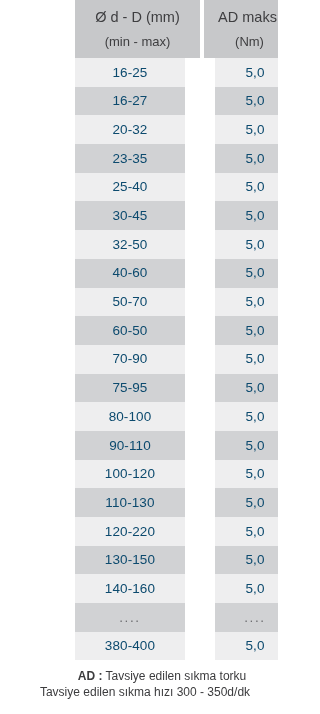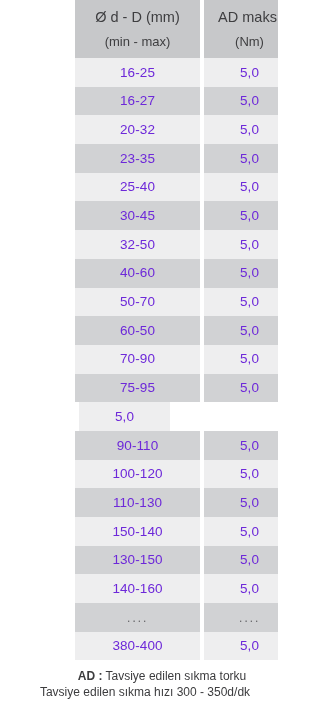--- a/index.html
+++ b/index.html
@@ -37,29 +37,29 @@
     height: 28.7px;
     box-sizing: border-box;
   }
 
   .cell {
     box-sizing: border-box;
     display: flex;
     align-items: center;
     justify-content: center;
     text-align: center;
-    color: #6d28d9;
+    color: #0c4a6e;
     font-size: 13.5px;
     letter-spacing: 0.1px;
     line-height: 1;
   }
 
   .cell.col-a { width: 125px; }
   .gapcol    { width: 4px; background: #ffffff; flex: 0 0 4px; }
-  .cell.col-b { width: 91px; }
+  .cell.col-b { width: 91px; margin-left: 26px; }
 
   
   #table-header {
     display: flex;
     width: 100%;
     height: 58px;
   }
   .hcell {
     box-sizing: border-box;
     background: #c7c8ca;
@@ -190,40 +190,41 @@
           <div class="cell col-a">70-90</div>
           <div class="gapcol"></div>
           <div class="cell col-b">5,0</div>
         </div>
         <div class="trow stripe-dark">
           <div class="cell col-a">75-95</div>
           <div class="gapcol"></div>
           <div class="cell col-b">5,0</div>
         </div>
         <div class="trow stripe-light">
+          <div class="cell col-a">80-100</div>
           <div class="gapcol"></div>
           <div class="cell col-b">5,0</div>
         </div>
         <div class="trow stripe-dark">
           <div class="cell col-a">90-110</div>
           <div class="gapcol"></div>
           <div class="cell col-b">5,0</div>
         </div>
         <div class="trow stripe-light">
           <div class="cell col-a">100-120</div>
           <div class="gapcol"></div>
           <div class="cell col-b">5,0</div>
         </div>
         <div class="trow stripe-dark">
           <div class="cell col-a">110-130</div>
           <div class="gapcol"></div>
           <div class="cell col-b">5,0</div>
         </div>
         <div class="trow stripe-light">
-          <div class="cell col-a">150-140</div>
+          <div class="cell col-a">120-220</div>
           <div class="gapcol"></div>
           <div class="cell col-b">5,0</div>
         </div>
         <div class="trow stripe-dark">
           <div class="cell col-a">130-150</div>
           <div class="gapcol"></div>
           <div class="cell col-b">5,0</div>
         </div>
         <div class="trow stripe-light">
           <div class="cell col-a">140-160</div>

